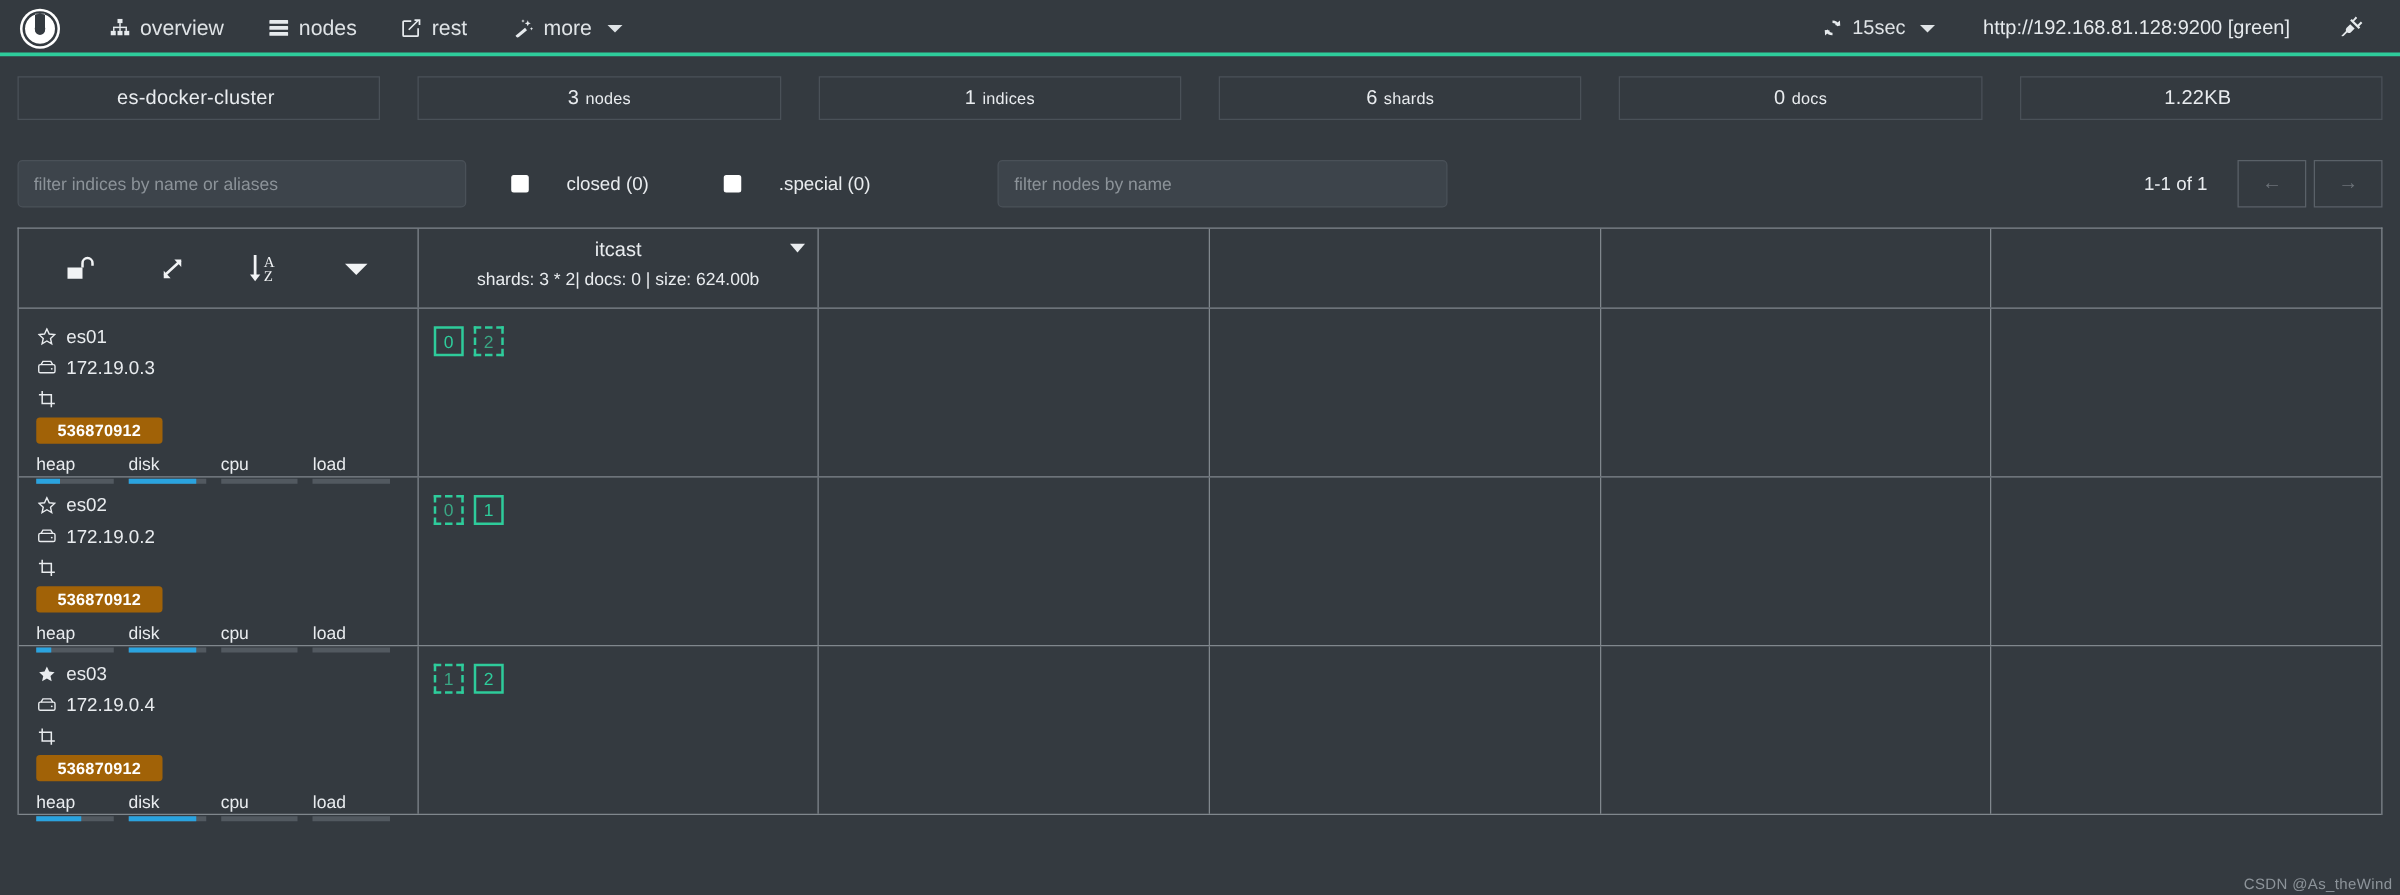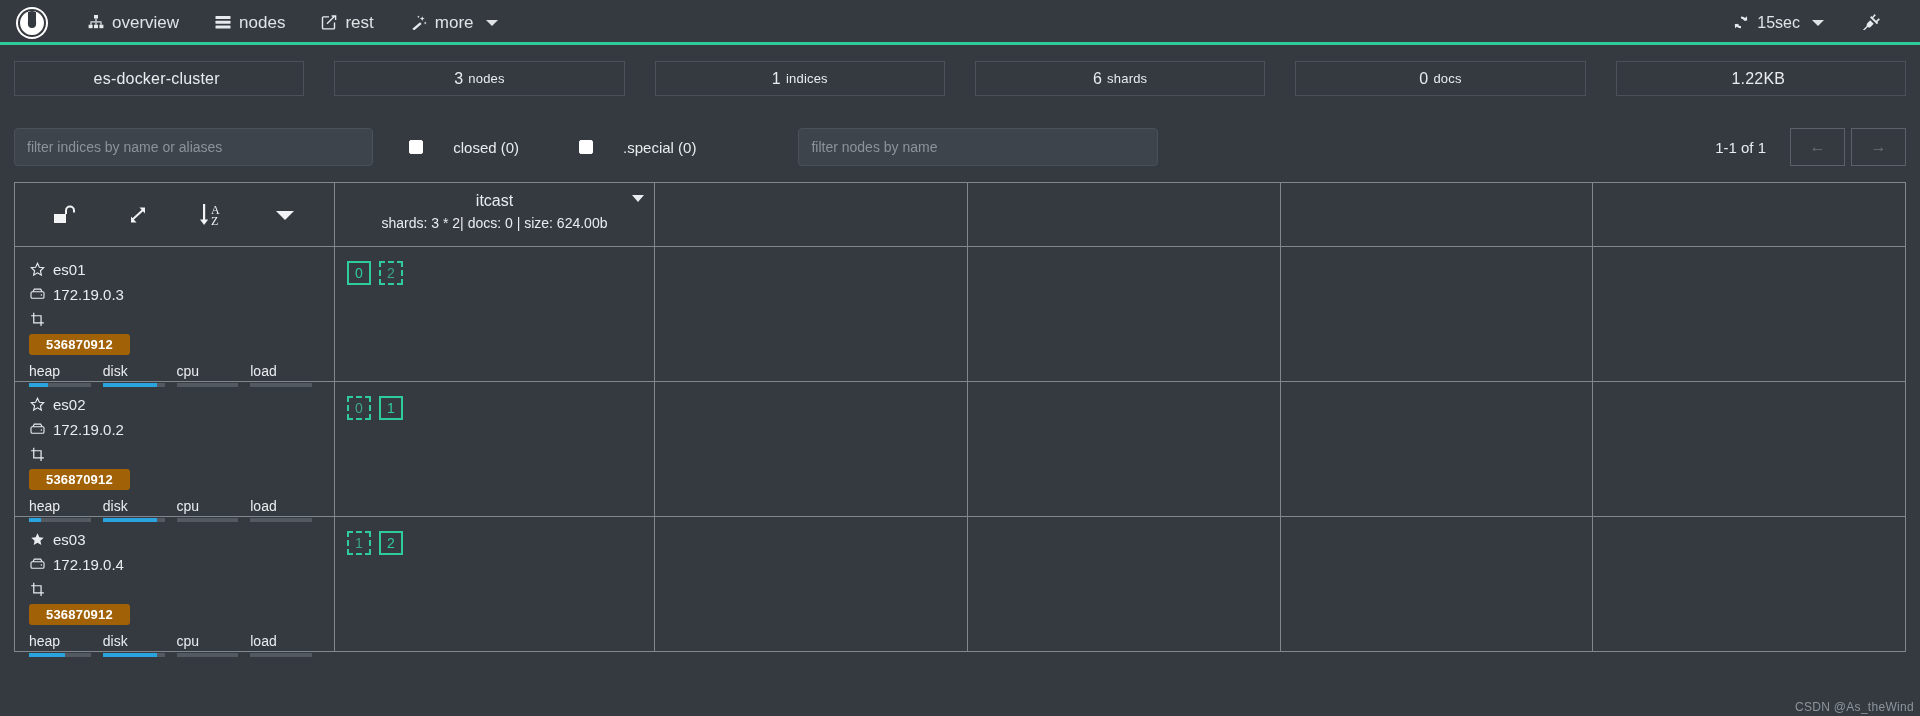--- a/index.html
+++ b/index.html
@@ -9,21 +9,21 @@
     font-family: "Liberation Sans", sans-serif;
     overflow: hidden;
   }
 
   
   .navbar {
     height: 45px;
     background: #343a40;
     display: flex;
     align-items: center;
-    padding: 0 24px 0 10px;
+    padding: 0 14px 0 10px;
     position: relative;
   }
   .navbar-accent {
     position: absolute; left: 0; right: 0; bottom: 0;
     height: 3px; background: #2ecc9b;
   }
   .brand {
     width: 44px; height: 44px;
     display: flex; align-items: center; justify-content: center;
     margin-right: 16px;
@@ -272,20 +272,21 @@
             <path d="M8 1.4 a6 6 0 0 1 5.6 3.9 l-1.9 0.6 A4 4 0 0 0 8 3.4 z"></path>
             <path d="M13.9 1.3 l0.3 4.3 -4.3 -0.6 z"></path>
             <path d="M8 13.2 a6 6 0 0 1 -5.6 -3.9 l1.9 -0.6 A4 4 0 0 0 8 11.2 z"></path>
             <path d="M2.1 13.3 l-0.3 -4.3 4.3 0.6 z"></path>
           </svg>
         </span>
         <span>15sec</span>
         <span class="caret"></span>
       </div>
 
+      <div class="cluster-url">http://192.168.81.128:9200 [green]</div>
 
       <div class="plug-btn">
         <span>
           <svg width="20" height="18" viewBox="0 0 20 18" fill="#e6eaed">
             <path d="M12.6 2.1 l1.2 1.2 -2.6 2.6 2.9 2.9 2.6 -2.6 1.2 1.2 -2.6 2.6 0.9 0.9 -1.3 1.3 -6.8 -6.8 1.3 -1.3 0.9 0.9 z"></path>
             <path d="M8.2 8.3 l3.5 3.5 -3.1 3.1 a2.5 2.5 0 0 1 -3.5 -3.5 z"></path>
             <rect x="0.6" y="15.4" width="6" height="1.4" transform="rotate(-45 3.6 16.1)"></rect>
           </svg>
         </span>
       </div>

